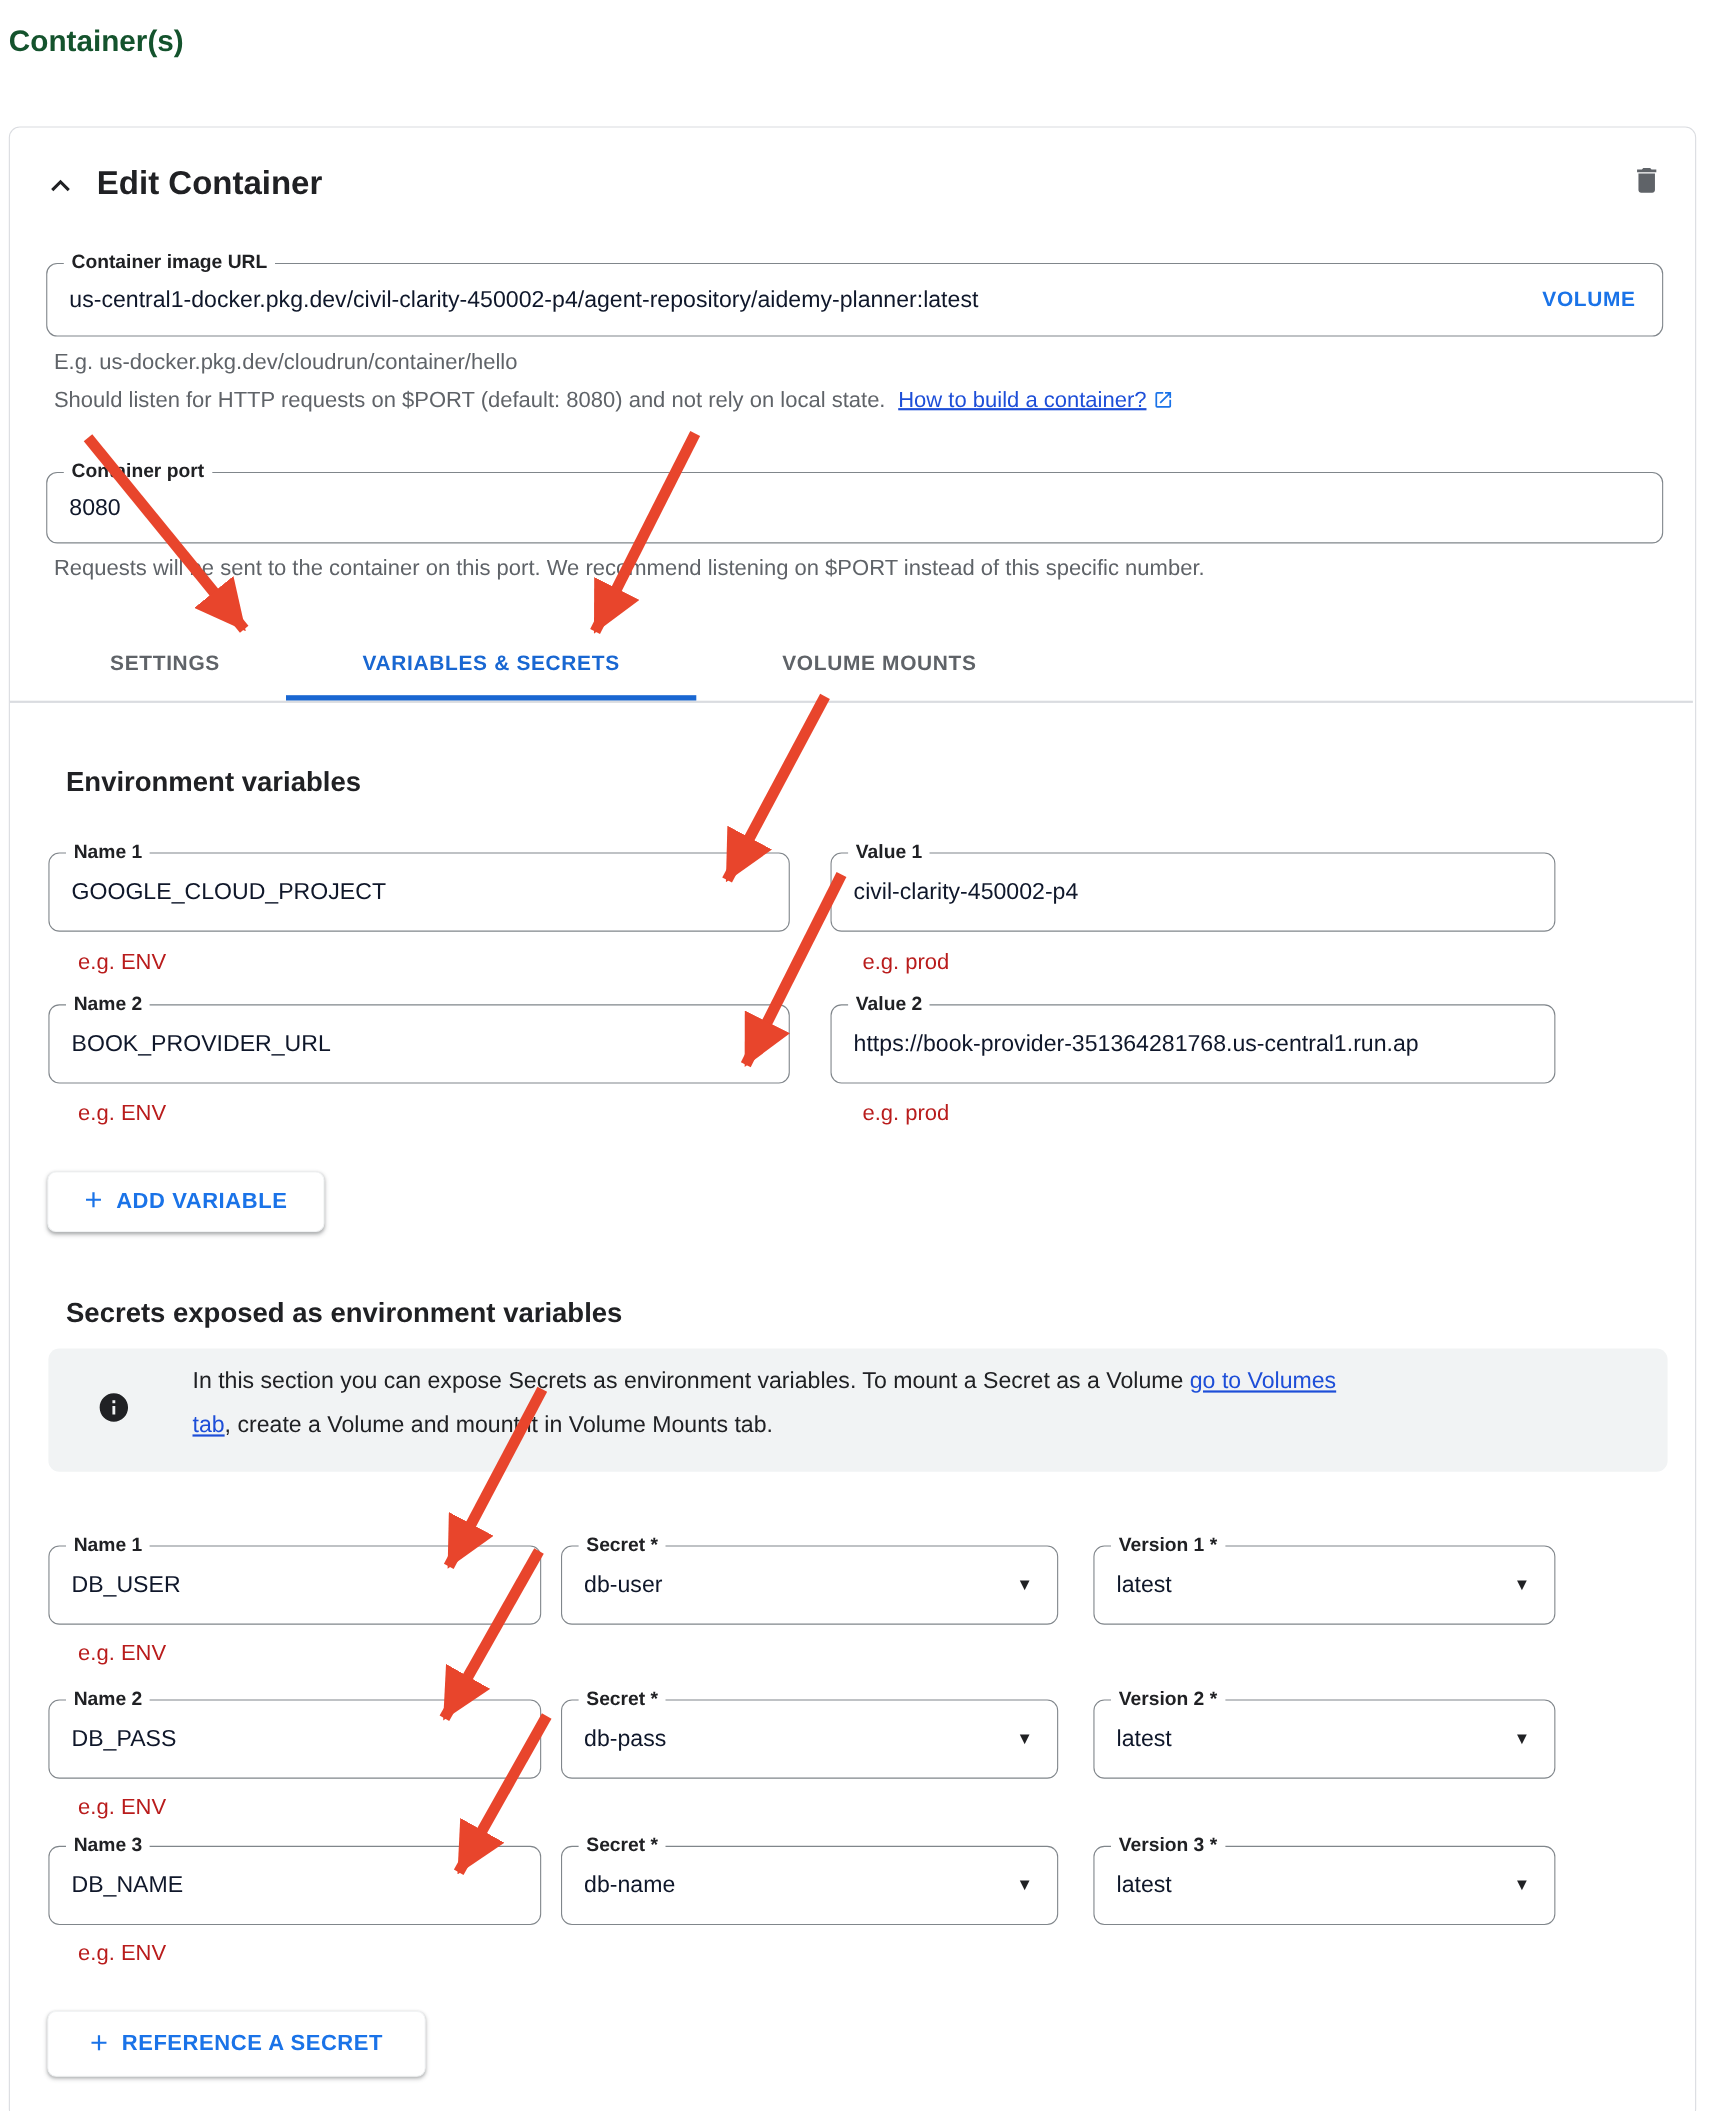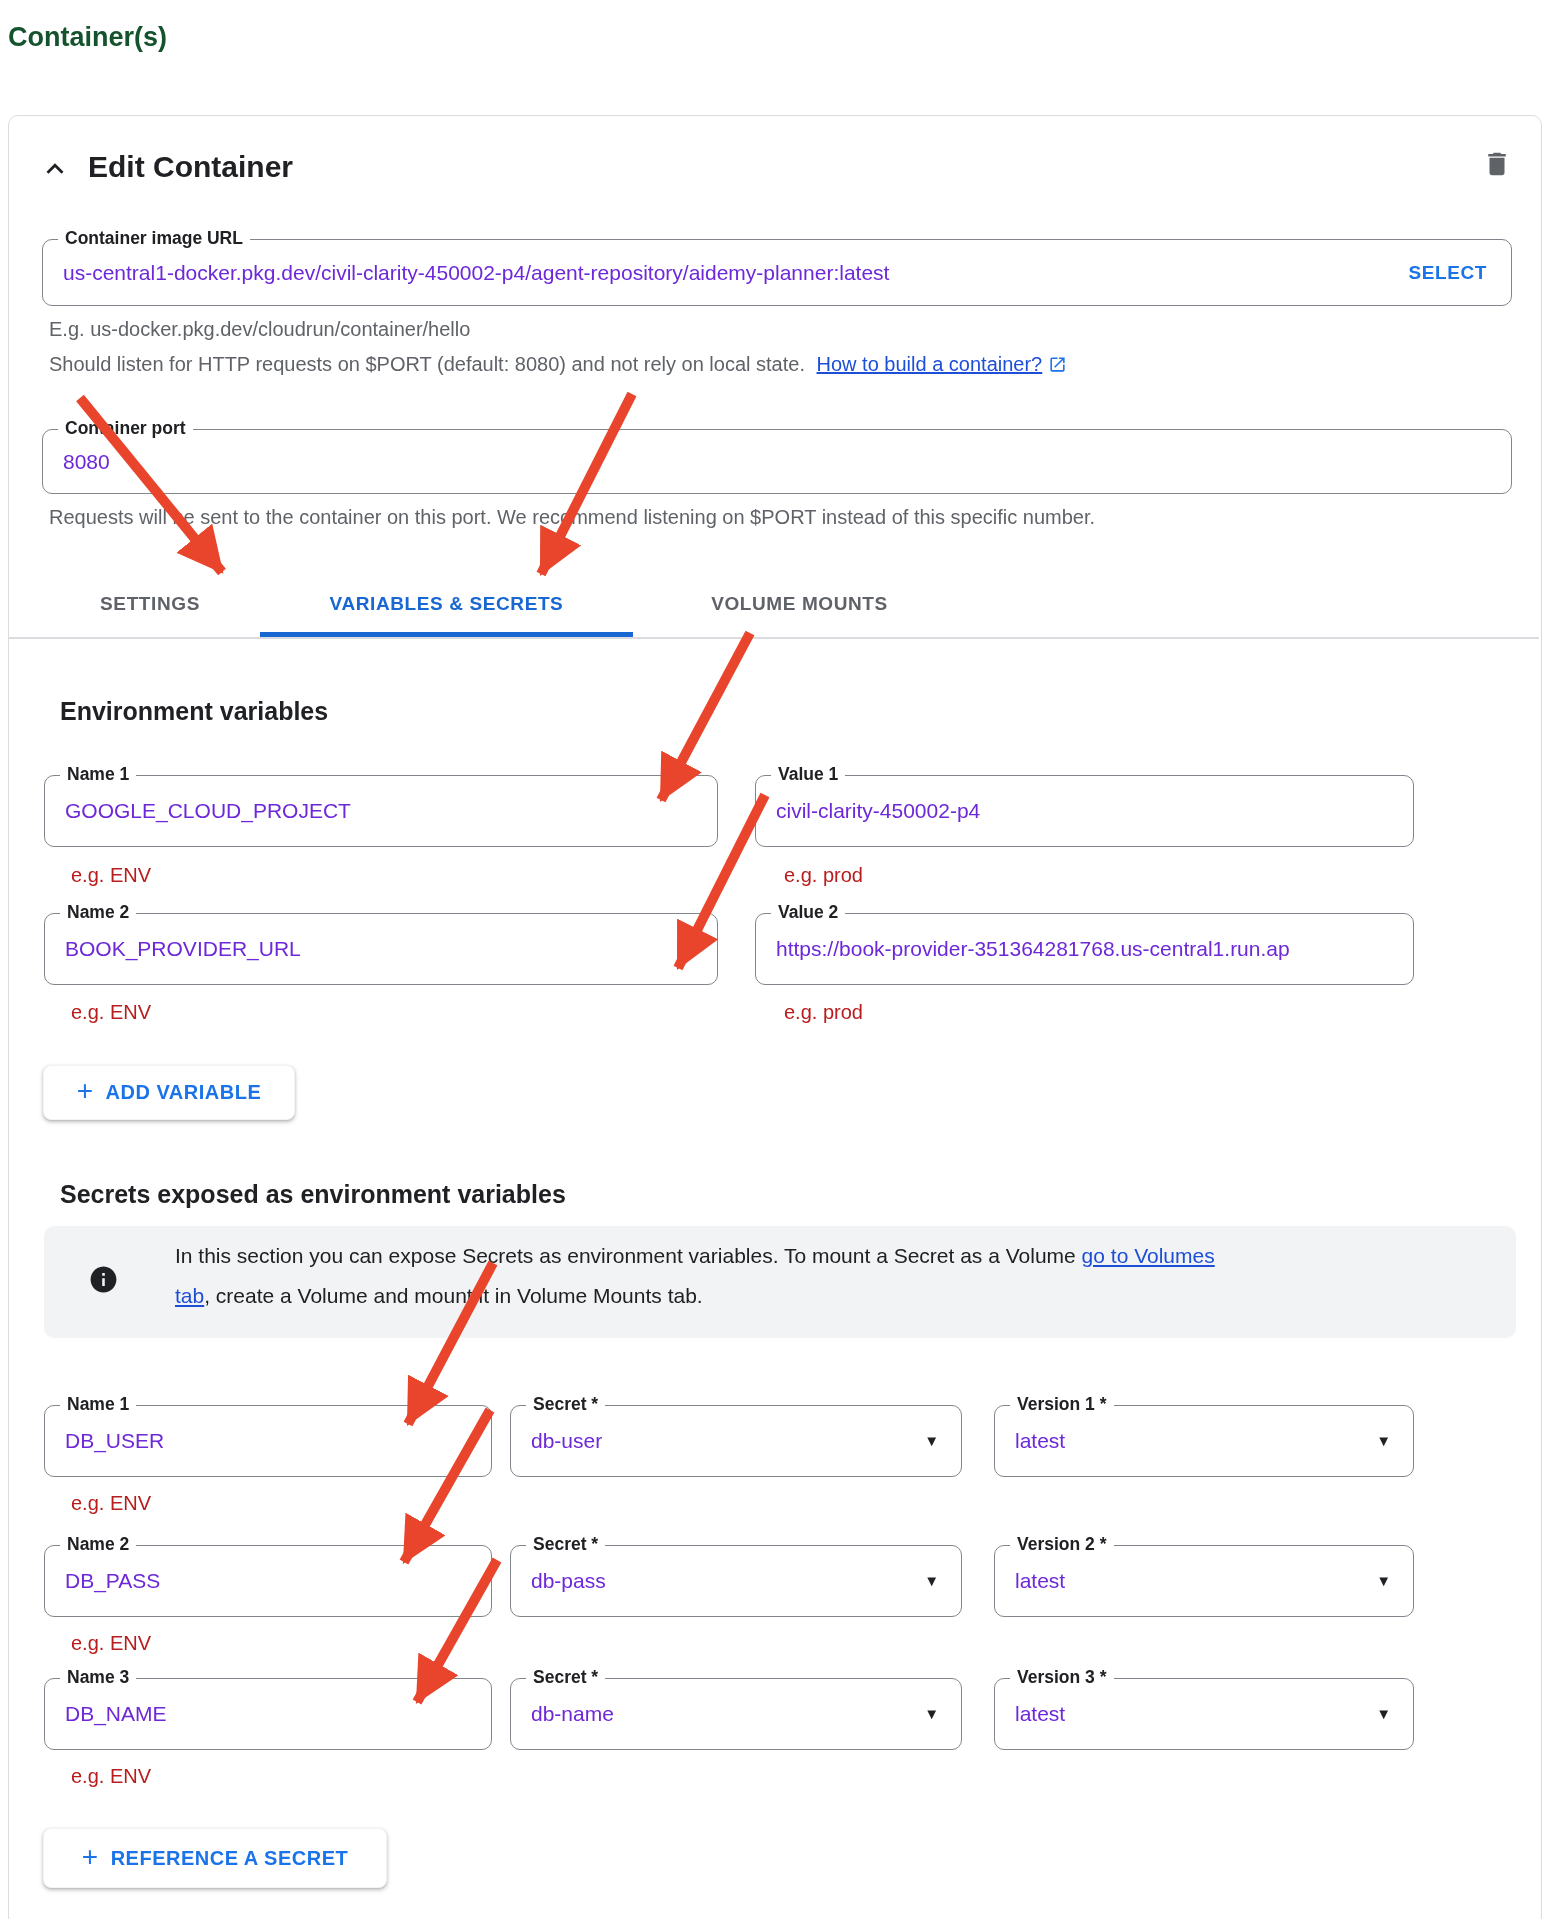--- a/index.html
+++ b/index.html
@@ -10,21 +10,21 @@
   .page-title{left:8px;top:22px;font-size:27px;font-weight:700;color:#14532d;}
 
   .card{left:8px;top:115px;width:1532px;height:1810px;border:1.5px solid #dadce0;border-radius:10px;background:#fff;}
 
   .card-title{left:88px;top:150px;font-size:30px;font-weight:700;color:#202124;}
   .chevron-btn{left:38px;top:152px;width:34px;height:34px;cursor:pointer;}
   .trash-btn{left:1482px;top:148px;width:30px;height:34px;cursor:pointer;}
 
   .field{border:1.5px solid #80868b;border-radius:10px;background:#fff;}
   .flabel{position:absolute;top:-12px;left:15px;background:#fff;padding:0 7px;font-size:17.5px;font-weight:700;color:#202124;white-space:nowrap;}
-  .fvalue{position:absolute;left:20px;right:110px;top:50%;transform:translateY(-50%);font-size:21px;color:#6d28d9;white-space:nowrap;overflow:hidden;}
+  .fvalue{position:absolute;left:20px;right:110px;top:50%;transform:translateY(-50%);font-size:21px;color:#0f172a;white-space:nowrap;overflow:hidden;}
   .fvalue.full{right:18px;}
   .select-action{position:absolute;right:24px;top:50%;transform:translateY(-50%);color:#1a73e8;font-size:19px;font-weight:700;letter-spacing:0.6px;cursor:pointer;}
   .caret{position:absolute;right:22px;top:50%;transform:translateY(-52%);font-size:15px;color:#202124;}
 
   .helper{color:#5f6368;font-size:20px;white-space:nowrap;}
   .eg{color:#b91c1c;font-size:20px;margin-left:19px;}
   .link{color:#1d4ed8;text-decoration:underline;cursor:pointer;}
   .extlink-icon{display:inline-block;vertical-align:-3px;margin-left:6px;} 
   .tabbar-tab{top:570px;height:68px;display:flex;align-items:center;justify-content:center;
     font-size:19px;font-weight:700;letter-spacing:0.6px;color:#5f6368;cursor:pointer;}
@@ -65,21 +65,21 @@
     <span>
       <svg width="30" height="32" viewBox="0 0 24 24">
           <path fill="#5f6368" d="M6 19c0 1.1.9 2 2 2h8c1.1 0 2-.9 2-2V7H6v12zM19 4h-3.5l-1-1h-5l-1 1H5v2h14V4z"></path>
         </svg>
     </span>
   </div>
 
   <div class="abs field" style="left:42px;top:239px;width:1468px;height:65px;">
     <span class="flabel">Container image URL</span>
     <span class="fvalue">us-central1-docker.pkg.dev/civil-clarity-450002-p4/agent-repository/aidemy-planner:latest</span>
-    <span class="select-action">SELECT</span>
+    <span class="select-action">VOLUME</span>
   </div>
   <div class="abs helper" style="left:49px;top:318px;">E.g. us-docker.pkg.dev/cloudrun/container/hello</div>
   <div class="abs helper" style="left:49px;top:353px;">
     <span>Should listen for HTTP requests on $PORT (default: 8080) and not rely on local state.</span>
     <span class="link" style="margin-left:6px;">How to build a container?</span><span class="extlink-icon"><svg width="19" height="19" viewBox="0 0 24 24">
           <path fill="#1a73e8" d="M19 19H5V5h7V3H5a2 2 0 0 0-2 2v14a2 2 0 0 0 2 2h14c1.1 0 2-.9 2-2v-7h-2v7zM14 3v2h3.59l-9.83 9.83 1.41 1.41L19 6.41V10h2V3h-7z"></path>
         </svg></span>
   </div>
 
   <div class="abs field" style="left:42px;top:429px;width:1468px;height:63px;">

